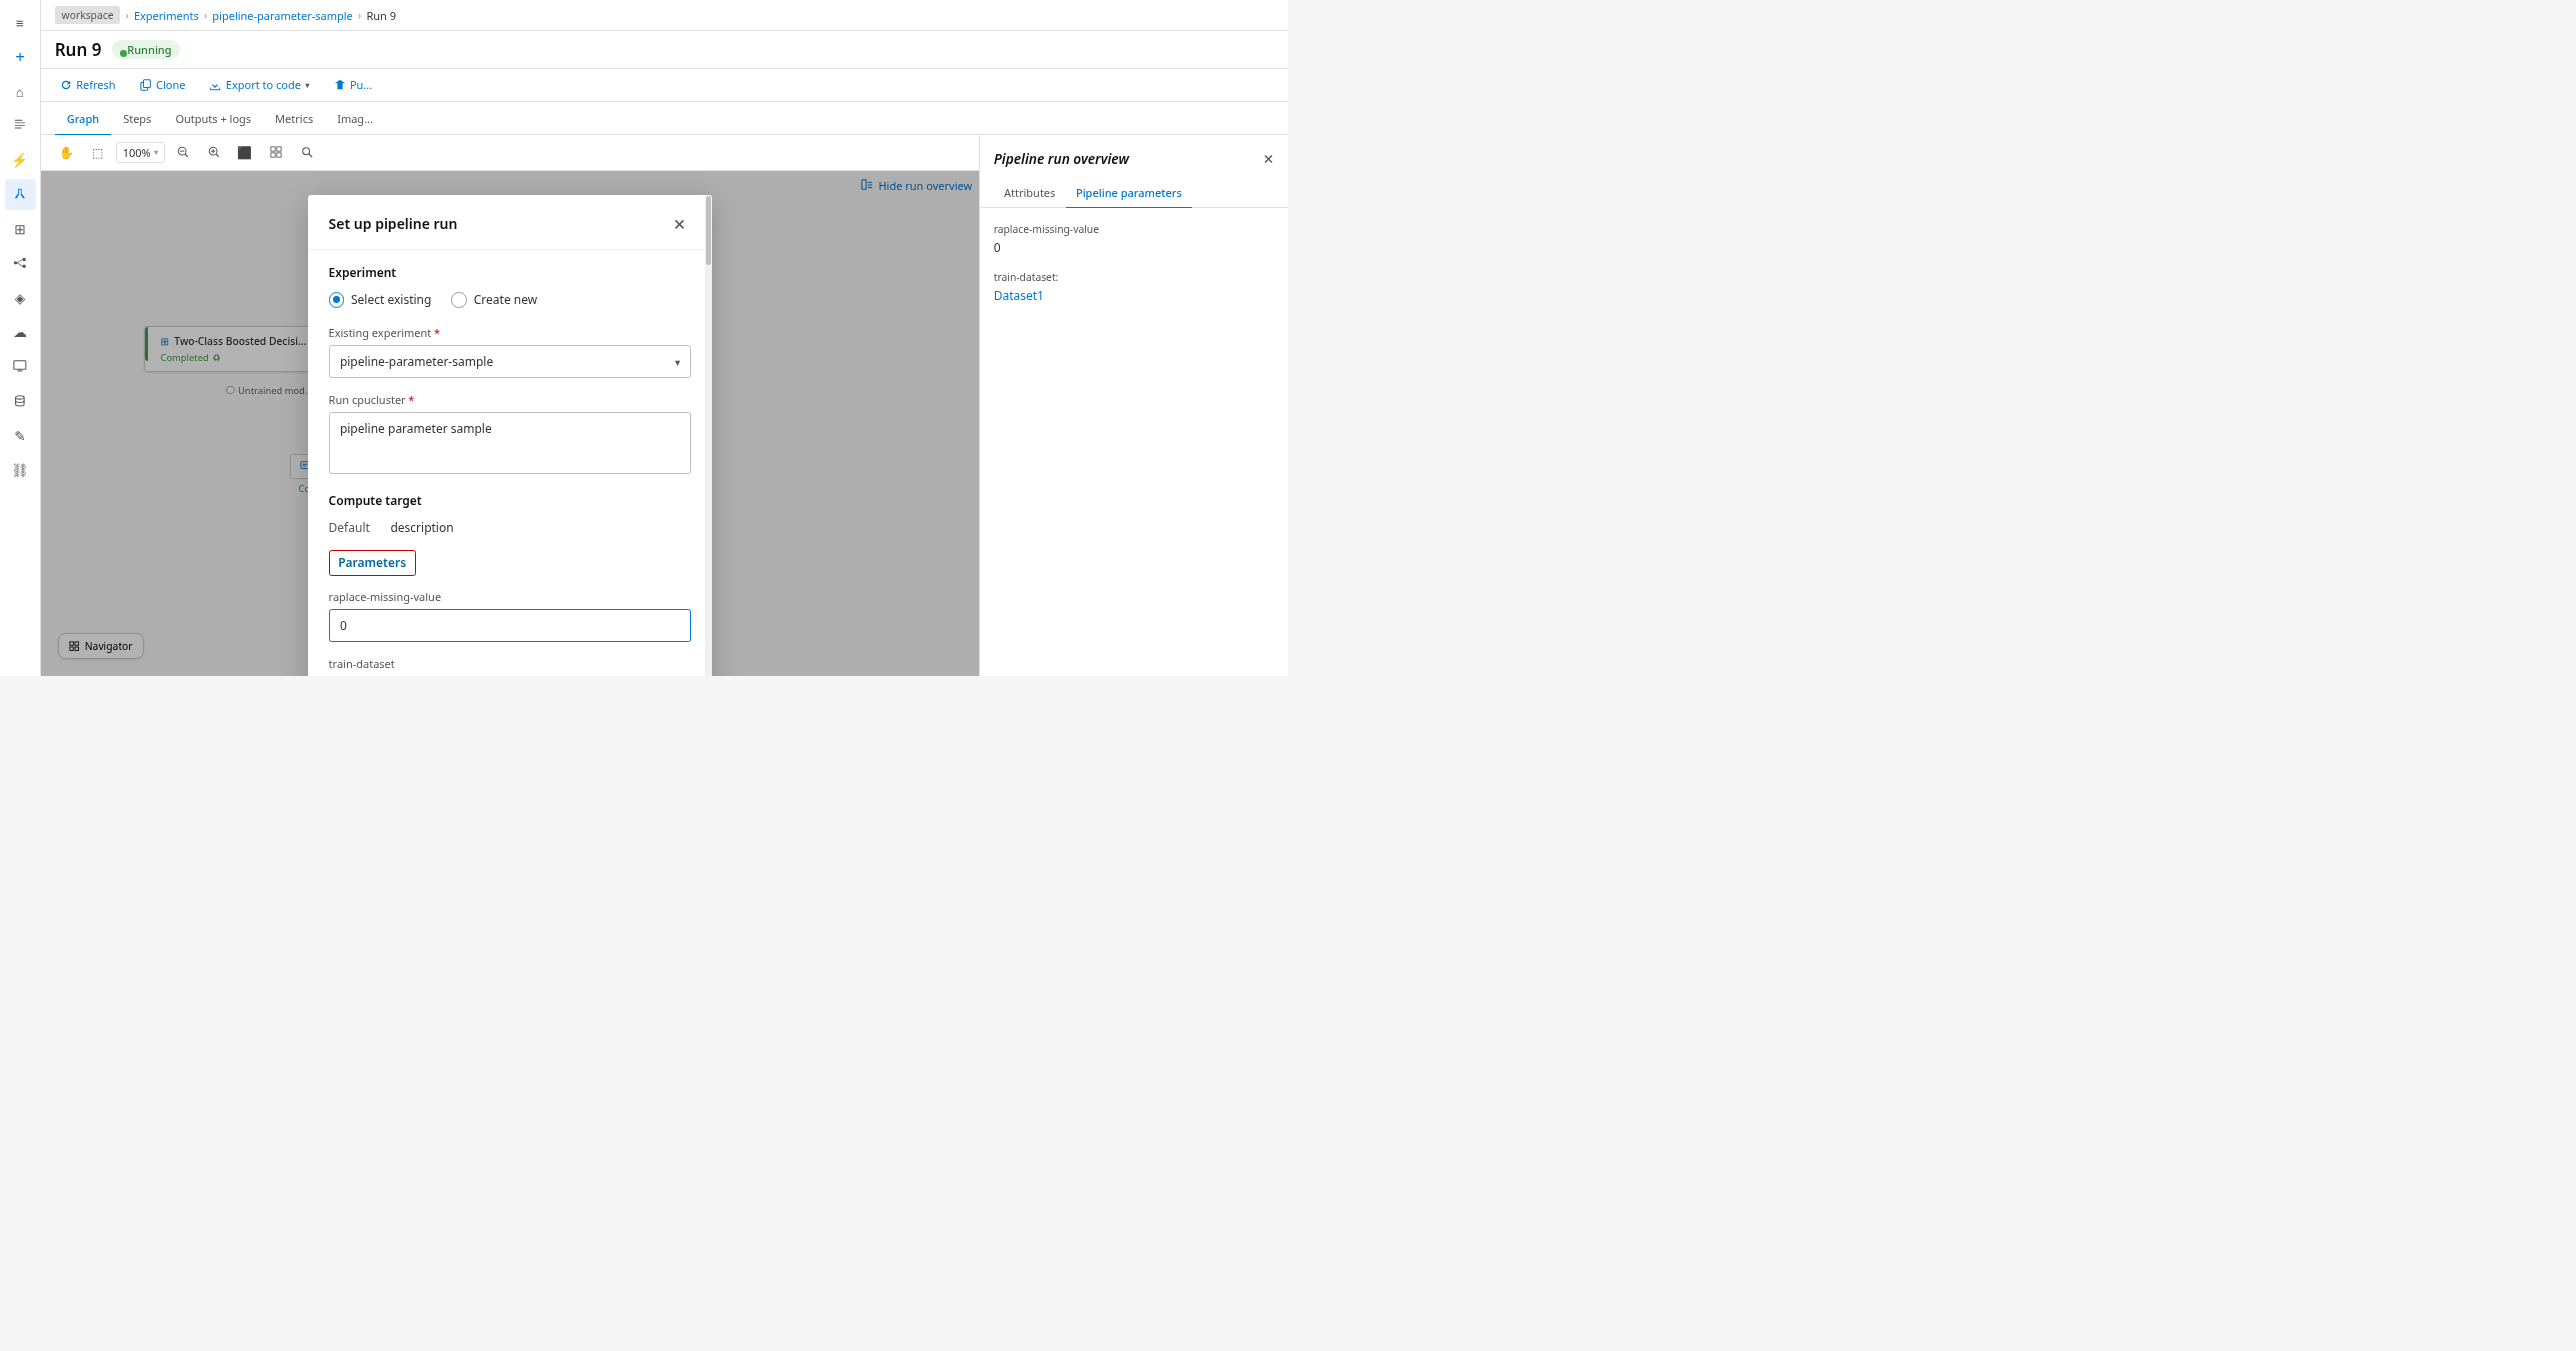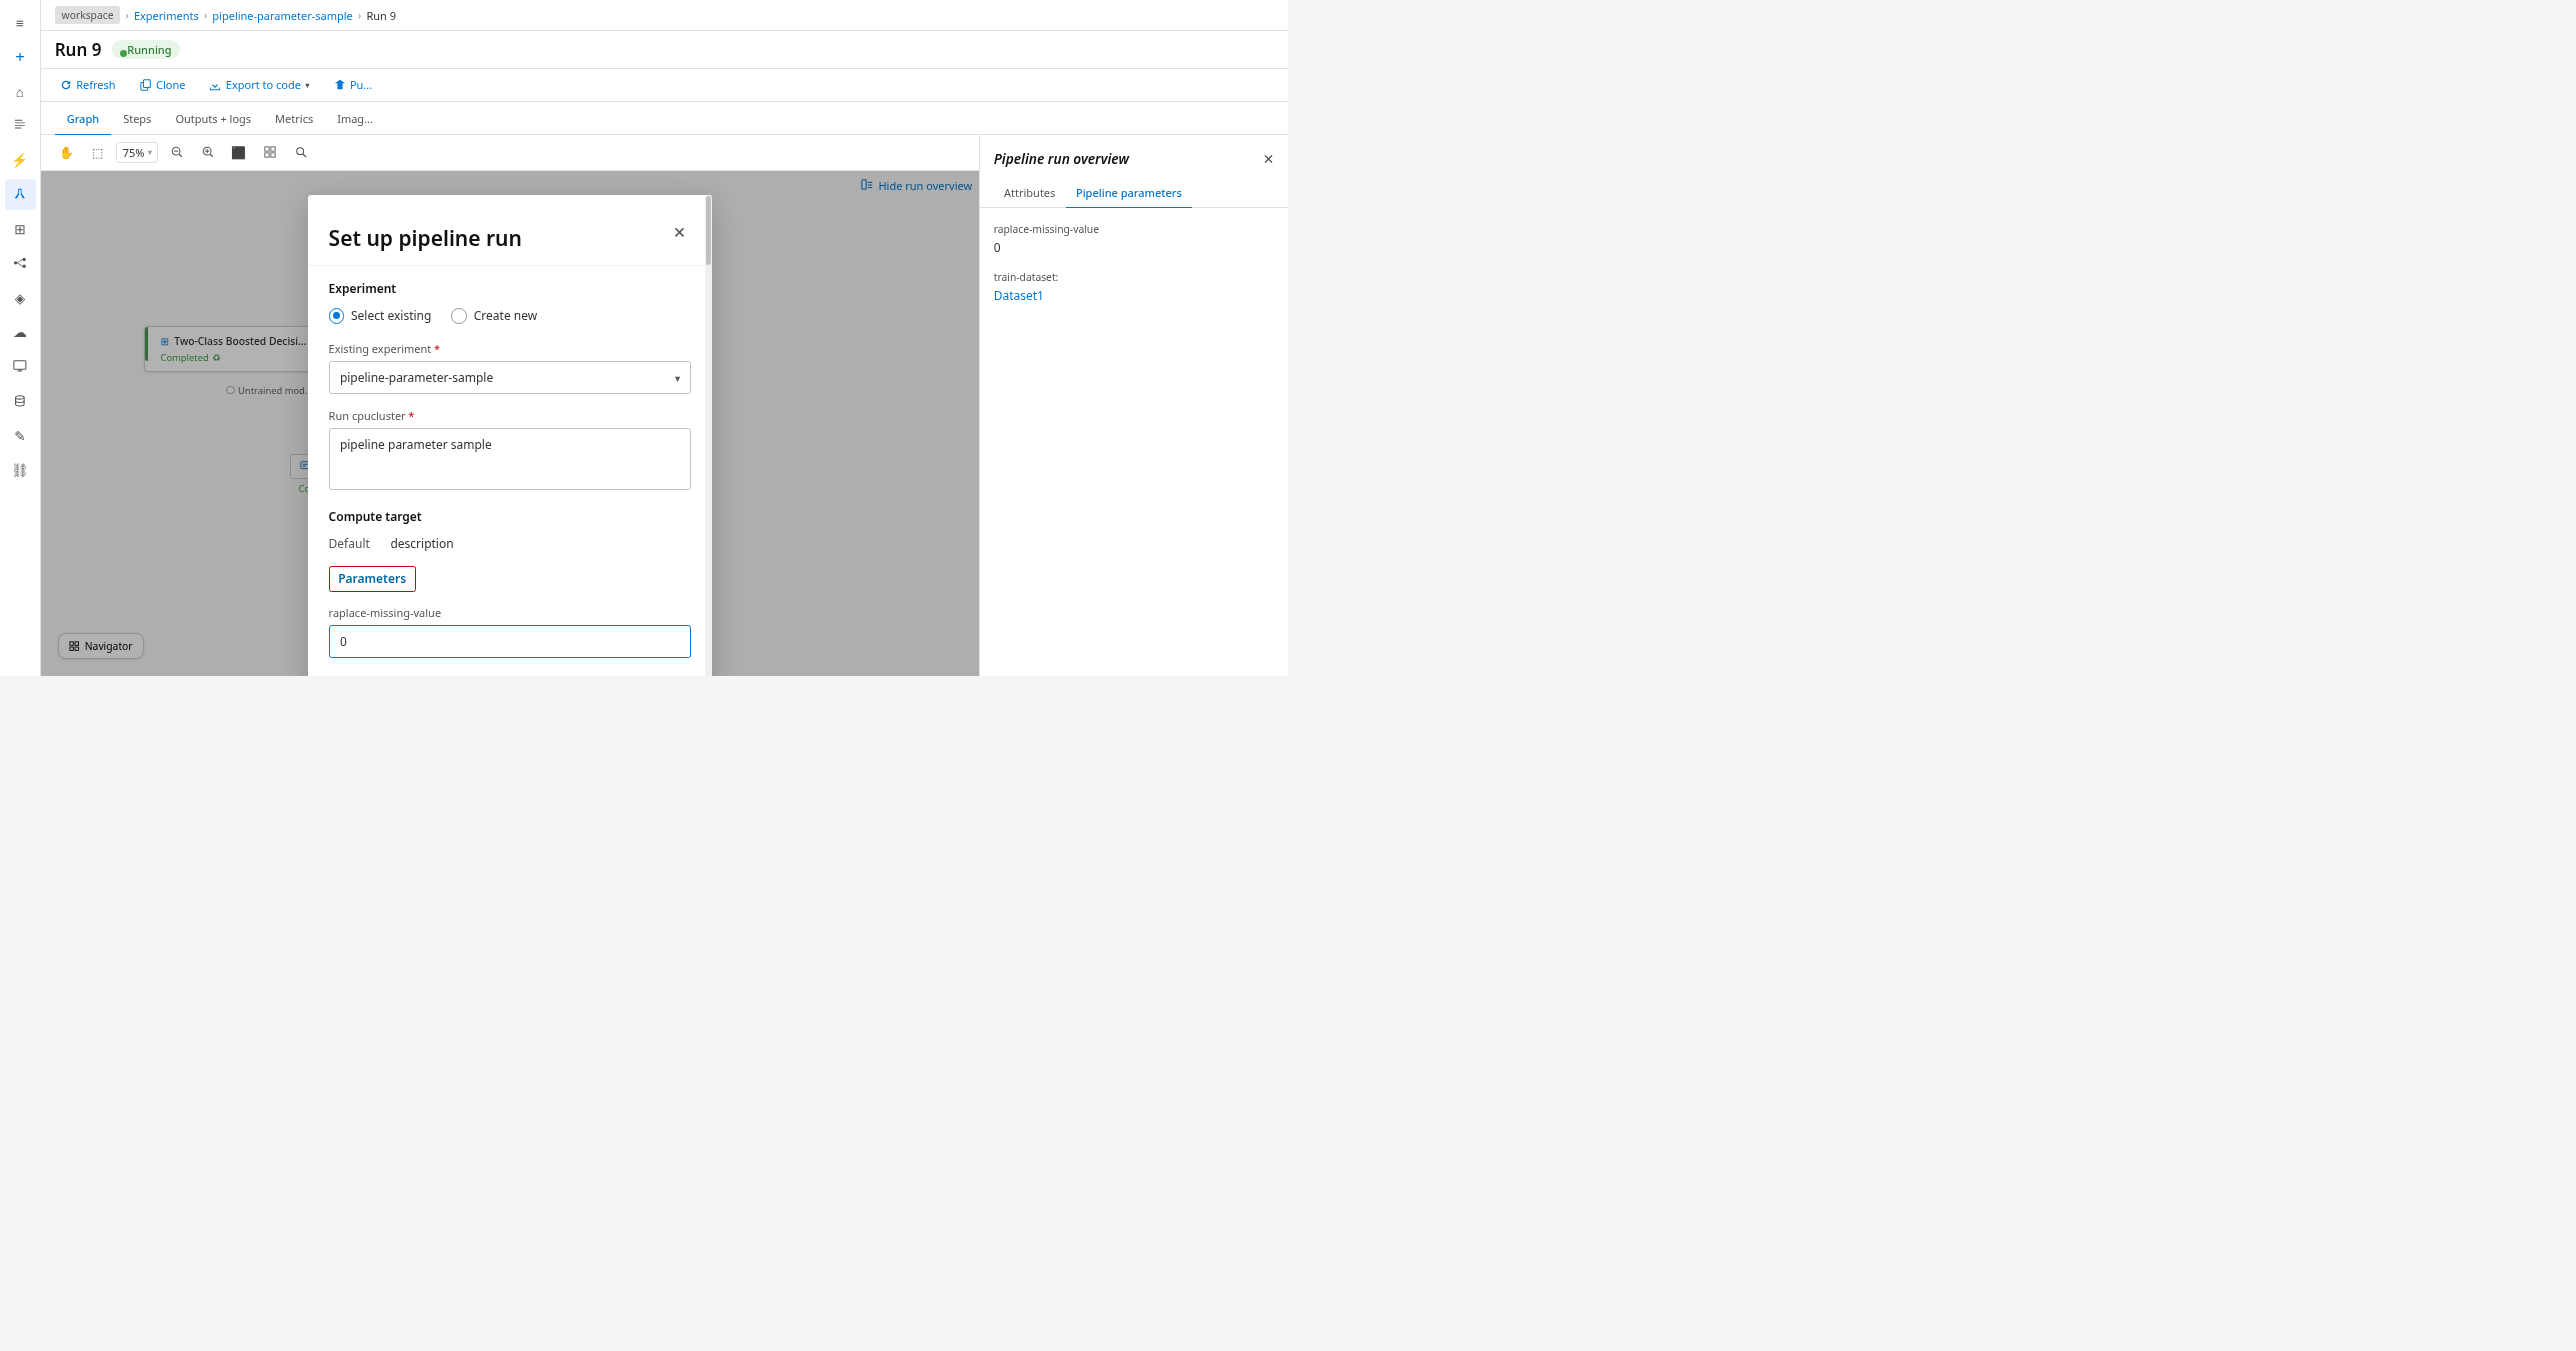--- a/index.html
+++ b/index.html
@@ -264,24 +264,23 @@
     }
 
     .modal-header {
       padding: 17px 20.6px 13.7px;
       border-bottom: 0.9px solid #f0f0f0;
       display: flex;
       align-items: center;
       justify-content: space-between;
     }
     .modal-title {
-      font-size: 21px;
+      font-size: 14px;
       font-weight: 600;
       color: #111;
-      margin-top: 12px;
     }
     .modal-close {
       cursor: pointer;
       color: #555;
       font-size: 15.5px;
       width: 24px;
       height: 24px;
       display: flex;
       align-items: center;
       justify-content: center;
@@ -635,21 +634,21 @@
     </div>
 
     <div class="content-area">
 
       <div class="canvas-area">
 
         <div class="graph-toolbar">
           <div class="graph-tool-btn">✋</div>
           <div class="graph-tool-btn">⬚</div>
           <div class="zoom-display">
-            <span>75%</span>
+            <span>100%</span>
             <span style="font-size:8.6px; color:#999;">▾</span>
           </div>
           <div class="graph-tool-btn">
             <svg width="12" height="12" viewBox="0 0 14 14" fill="currentColor">
                 <circle cx="6" cy="6" r="4.5" fill="none" stroke="currentColor" stroke-width="1.2"></circle>
                 <line x1="3.5" y1="6" x2="8.5" y2="6" stroke="currentColor" stroke-width="1.2"></line>
                 <line x1="9.5" y1="9.5" x2="12.5" y2="12.5" stroke="currentColor" stroke-width="1.5"></line>
               </svg>
           </div>
           <div class="graph-tool-btn">

